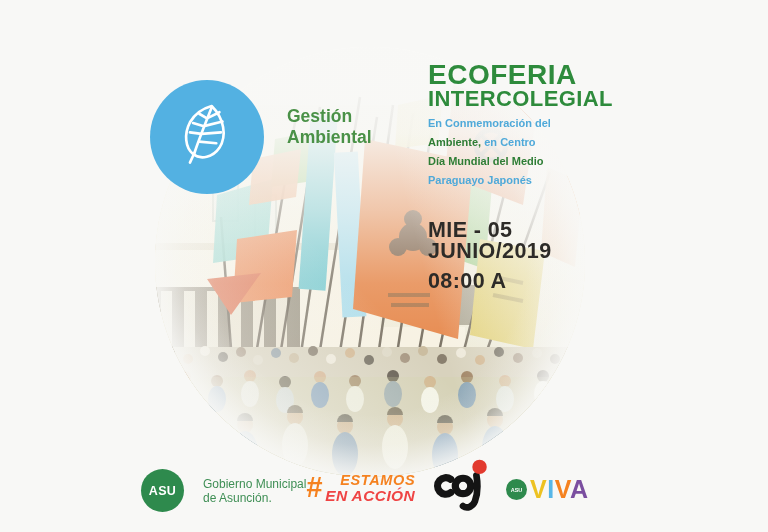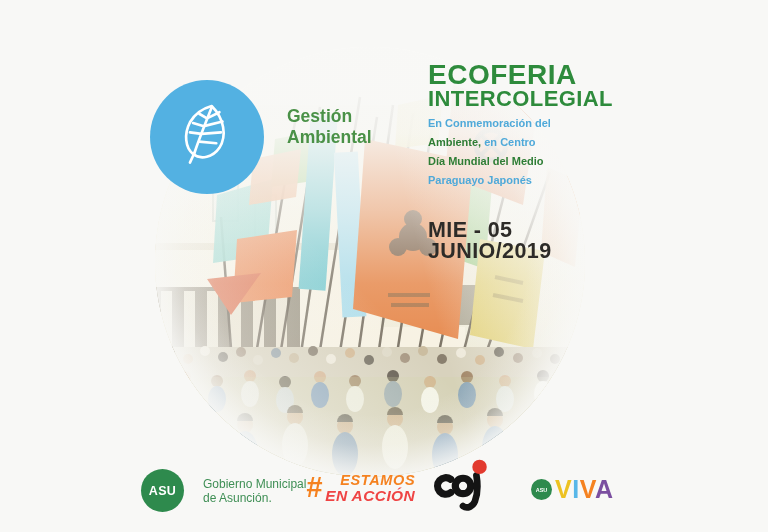--- a/index.html
+++ b/index.html
@@ -26,21 +26,21 @@
   .footer{position:absolute;left:0;top:452px;width:768px;height:80px;z-index:5;}
   .asu-logo{position:absolute;left:141px;top:17px;display:flex;align-items:center;}
   .asu-circle{width:43px;height:43px;border-radius:50%;display:flex;align-items:center;justify-content:center;
     color:#fff;font-weight:bold;font-size:12.5px;letter-spacing:.3px;}
   .asu-caption{margin-left:19px;font-size:12px;line-height:14px;}
   .estamos{position:absolute;left:306px;top:21px;display:flex;align-items:flex-start;font-style:italic;font-weight:bold;}
   .estamos-hash{font-size:29px;line-height:29px;margin-right:3px;}
   .estamos-l1{font-size:14.5px;line-height:15px;letter-spacing:.6px;text-align:right;}
   .estamos-l2{font-size:15.5px;line-height:16px;letter-spacing:.4px;}
   .cpj-logo{position:absolute;left:429px;top:2px;width:66px;height:66px;}
-  .viva{position:absolute;left:531px;top:23px;display:flex;align-items:center;}
+  .viva{position:absolute;left:506px;top:23px;display:flex;align-items:center;}
   .viva-circle{width:21px;height:21px;border-radius:50%;display:flex;align-items:center;justify-content:center;
     color:#fff;font-weight:bold;font-size:5.5px;margin-right:3px;}
   .viva-letters{font-weight:bold;font-size:25px;letter-spacing:.5px;}
 </style>
 </head>
 <body>
 
 <div class="poster">
 
   <div class="photo-wrap">
@@ -264,20 +264,21 @@
     <div style="color: rgb(79, 169, 217);">En Conmemoración del</div>
     <div><span style="color: rgb(46, 125, 53);">Ambiente,</span><span style="white-space: pre; color: rgb(79, 169, 217);"> en Centro</span></div>
     <div style="color: rgb(46, 125, 53);">Día Mundial del Medio</div>
     <div style="color: rgb(79, 169, 217);">Paraguayo Japonés</div>
   </div>
 
   <div class="schedule" style="color: rgb(45, 43, 40);">
     <div>MIE - 05</div>
     <div>JUNIO/2019</div>
     <div class="gap"></div>
+    <div>08:00 A</div>
   </div>
 
   <div class="footer">
 
     <div class="asu-logo">
       <div class="asu-circle" style="background: rgb(46, 138, 77);">
         <span>ASU</span>
       </div>
       <div class="asu-caption" style="color: rgb(63, 143, 85);">
         <div>Gobierno Municipal</div>

